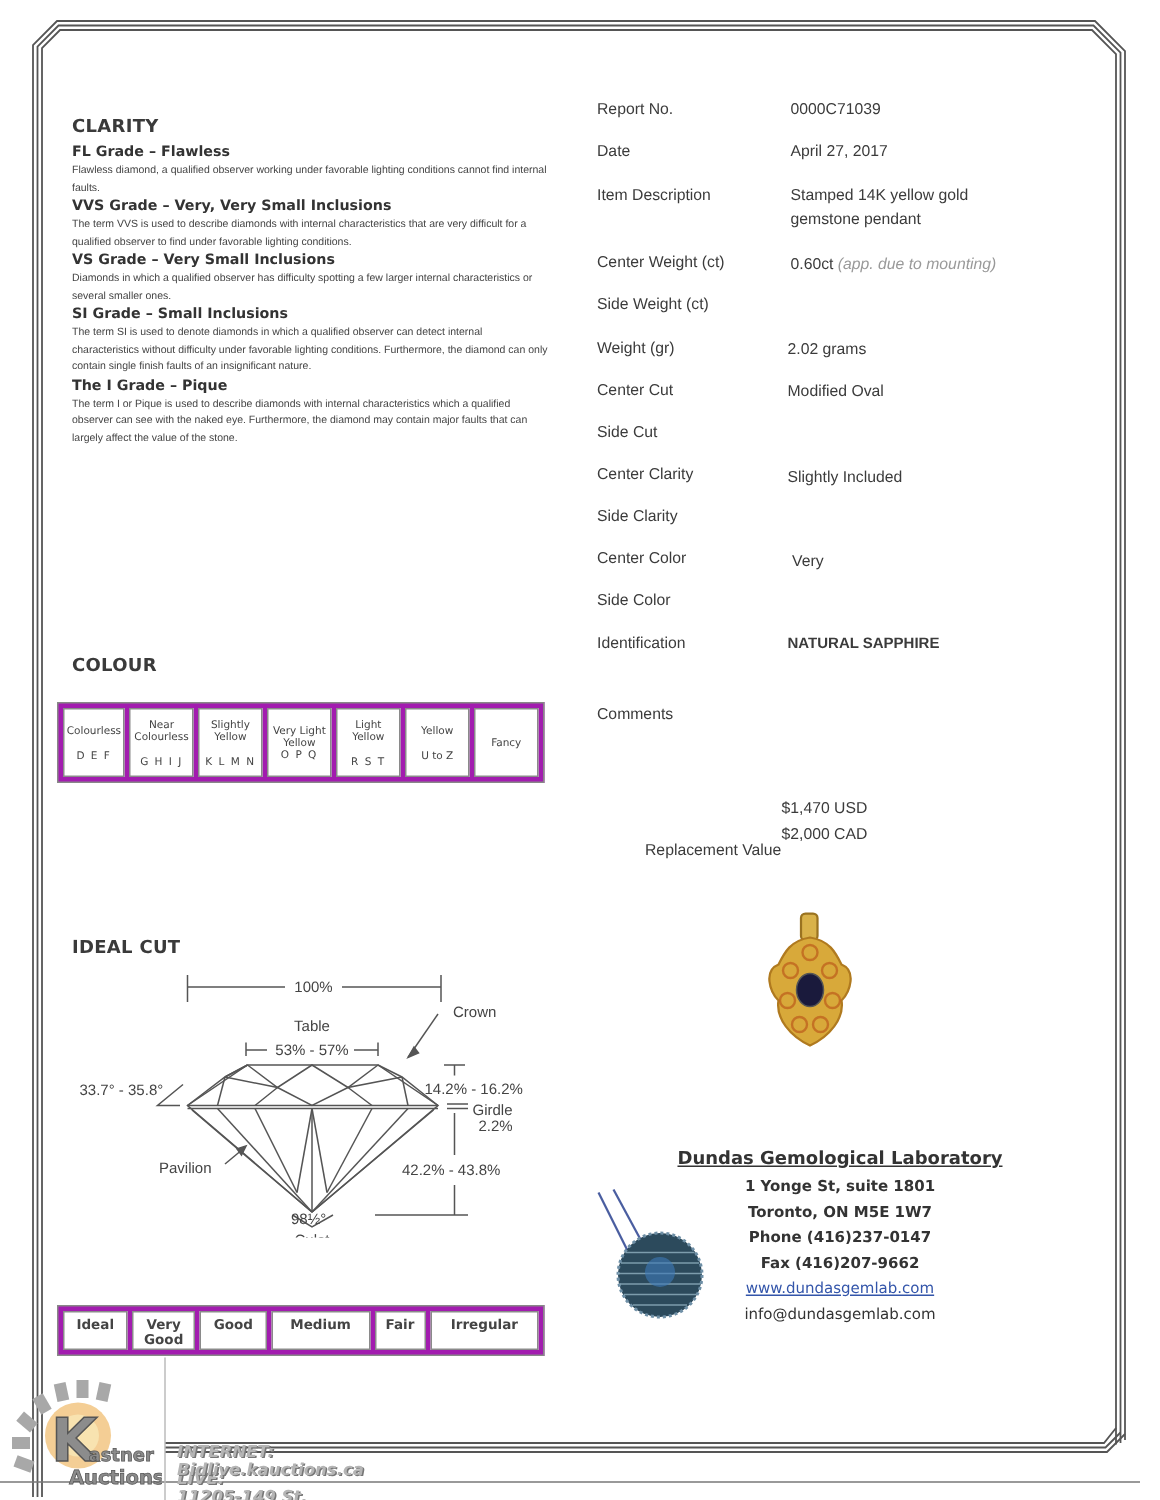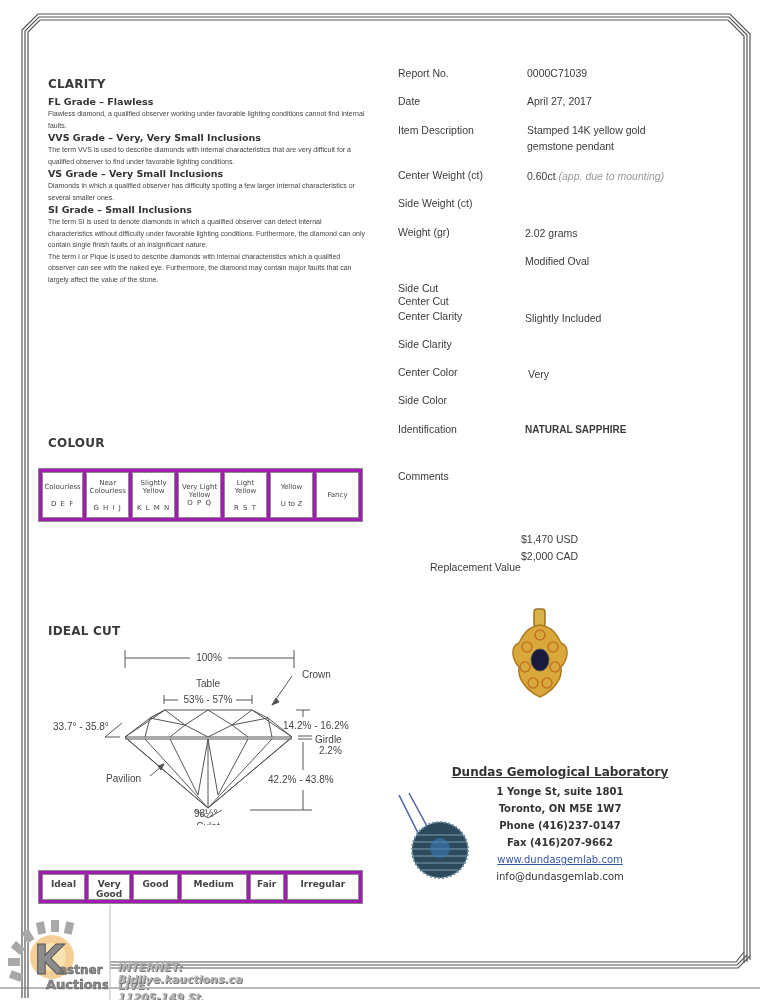--- a/index.html
+++ b/index.html
@@ -56,20 +56,21 @@
   </div>
   <div class="item">
     <p class="grade-title">VS Grade – Very Small Inclusions</p>
     <p class="grade-desc">Diamonds in which a qualified observer has difficulty spotting a few larger internal characteristics or several smaller ones.</p>
   </div>
   <div class="item">
     <p class="grade-title">SI Grade – Small Inclusions</p>
     <p class="grade-desc">The term SI is used to denote diamonds in which a qualified observer can detect internal characteristics without difficulty under favorable lighting conditions. Furthermore, the diamond can only contain single finish faults of an insignificant nature.</p>
   </div>
   <div class="item">
+    <p class="grade-title">The I Grade – Pique</p>
     <p class="grade-desc">The term I or Pique is used to describe diamonds with internal characteristics which a qualified observer can see with the naked eye. Furthermore, the diamond may contain major faults that can largely affect the value of the stone.</p>
   </div>
 </div>
 
 <div class="abs h-section" style="left:48px; top:436px;">COLOUR</div>
 <table class="grid" style="left:38px; top:468px; width:325px; height:54px;">
   <tbody>
       <tr>
     <td style="width:12%">
           <div>Colourless</div>
@@ -202,21 +203,21 @@
   <div class="info-value" style="top:168px;">
     <span>0.60ct</span>
     <span class="note">(app. due to mounting)</span>
   </div>
 
   <div class="info-label" style="top:197px;text-align:right;">Side Weight (ct)</div>
 
   <div class="info-label" style="top:226px;">Weight (gr)</div>
   <div class="info-value" style="top:225px; left:525px;">2.02 grams</div>
 
-  <div class="info-label" style="top:254px;margin-top:41px;">Center Cut</div>
+  <div class="info-label" style="top:254px;">Center Cut</div>
   <div class="info-value" style="top:253px; left:525px;text-align:right;">Modified Oval</div>
 
   <div class="info-label" style="top:282px;">Side Cut</div>
 
   <div class="info-label" style="top:310px;">Center Clarity</div>
   <div class="info-value" style="top:310px; left:525px;">Slightly Included</div>
 
   <div class="info-label" style="top:338px;">Side Clarity</div>
 
   <div class="info-label" style="top:366px;">Center Color</div>

